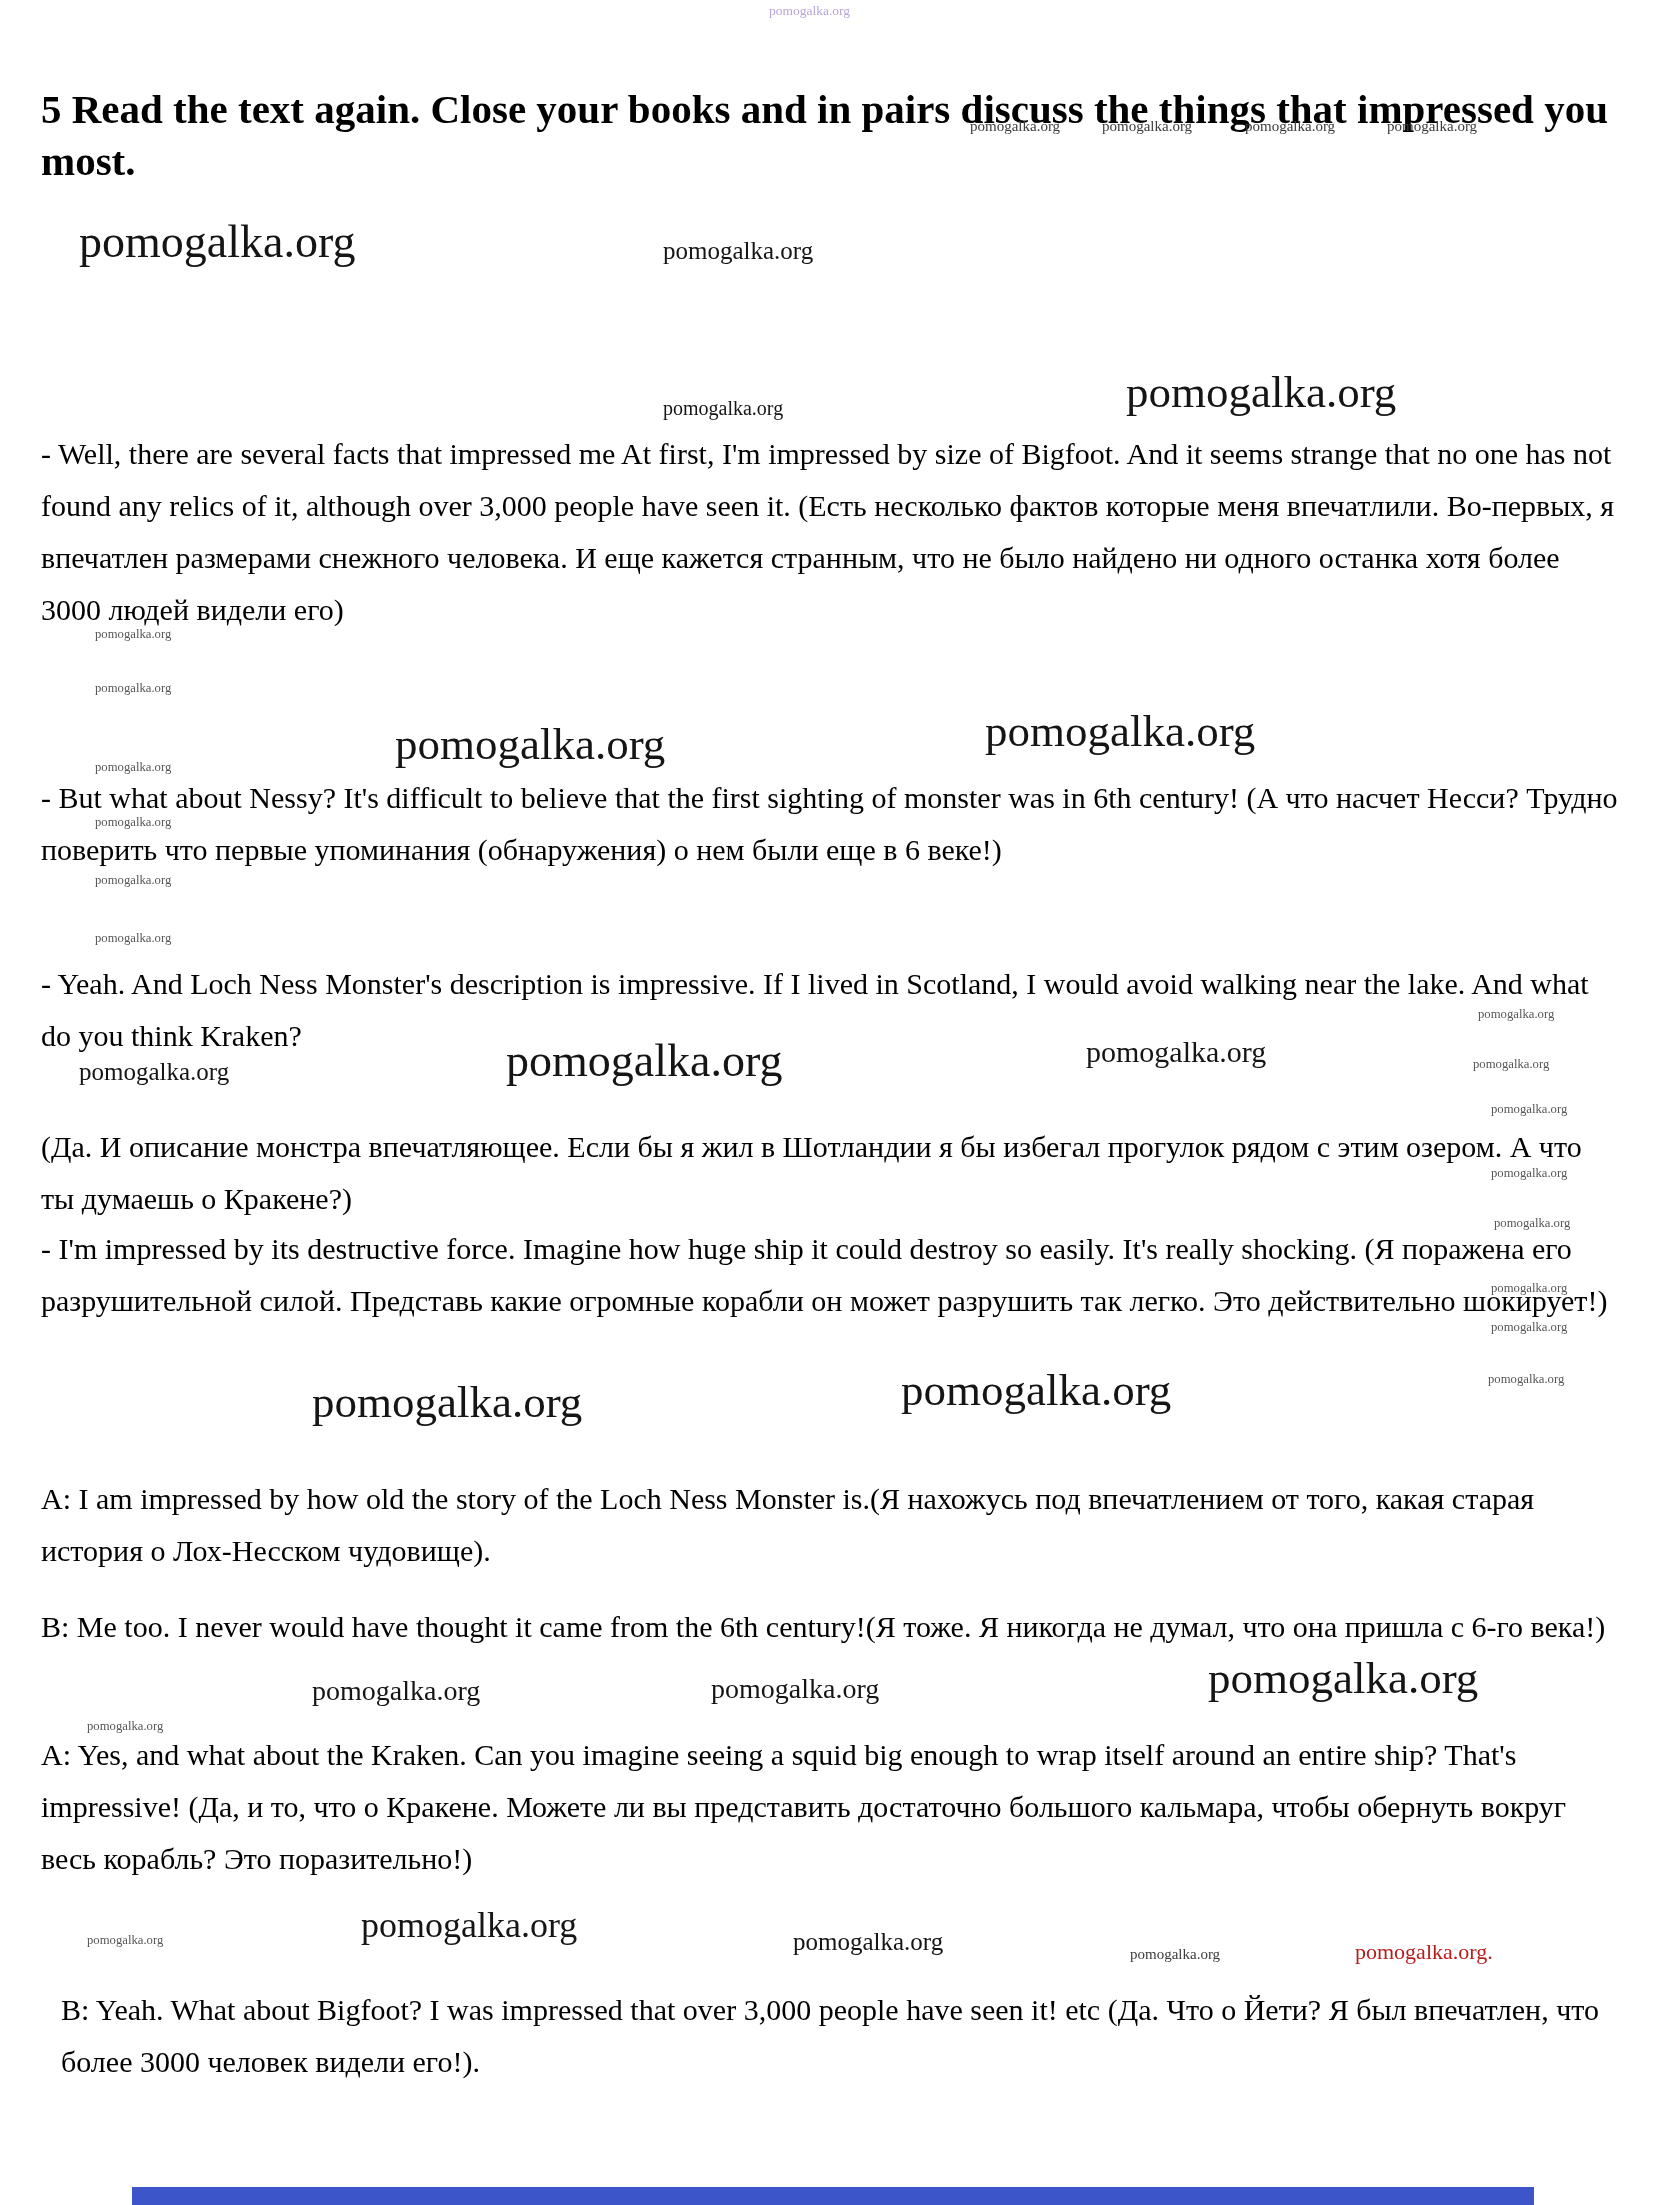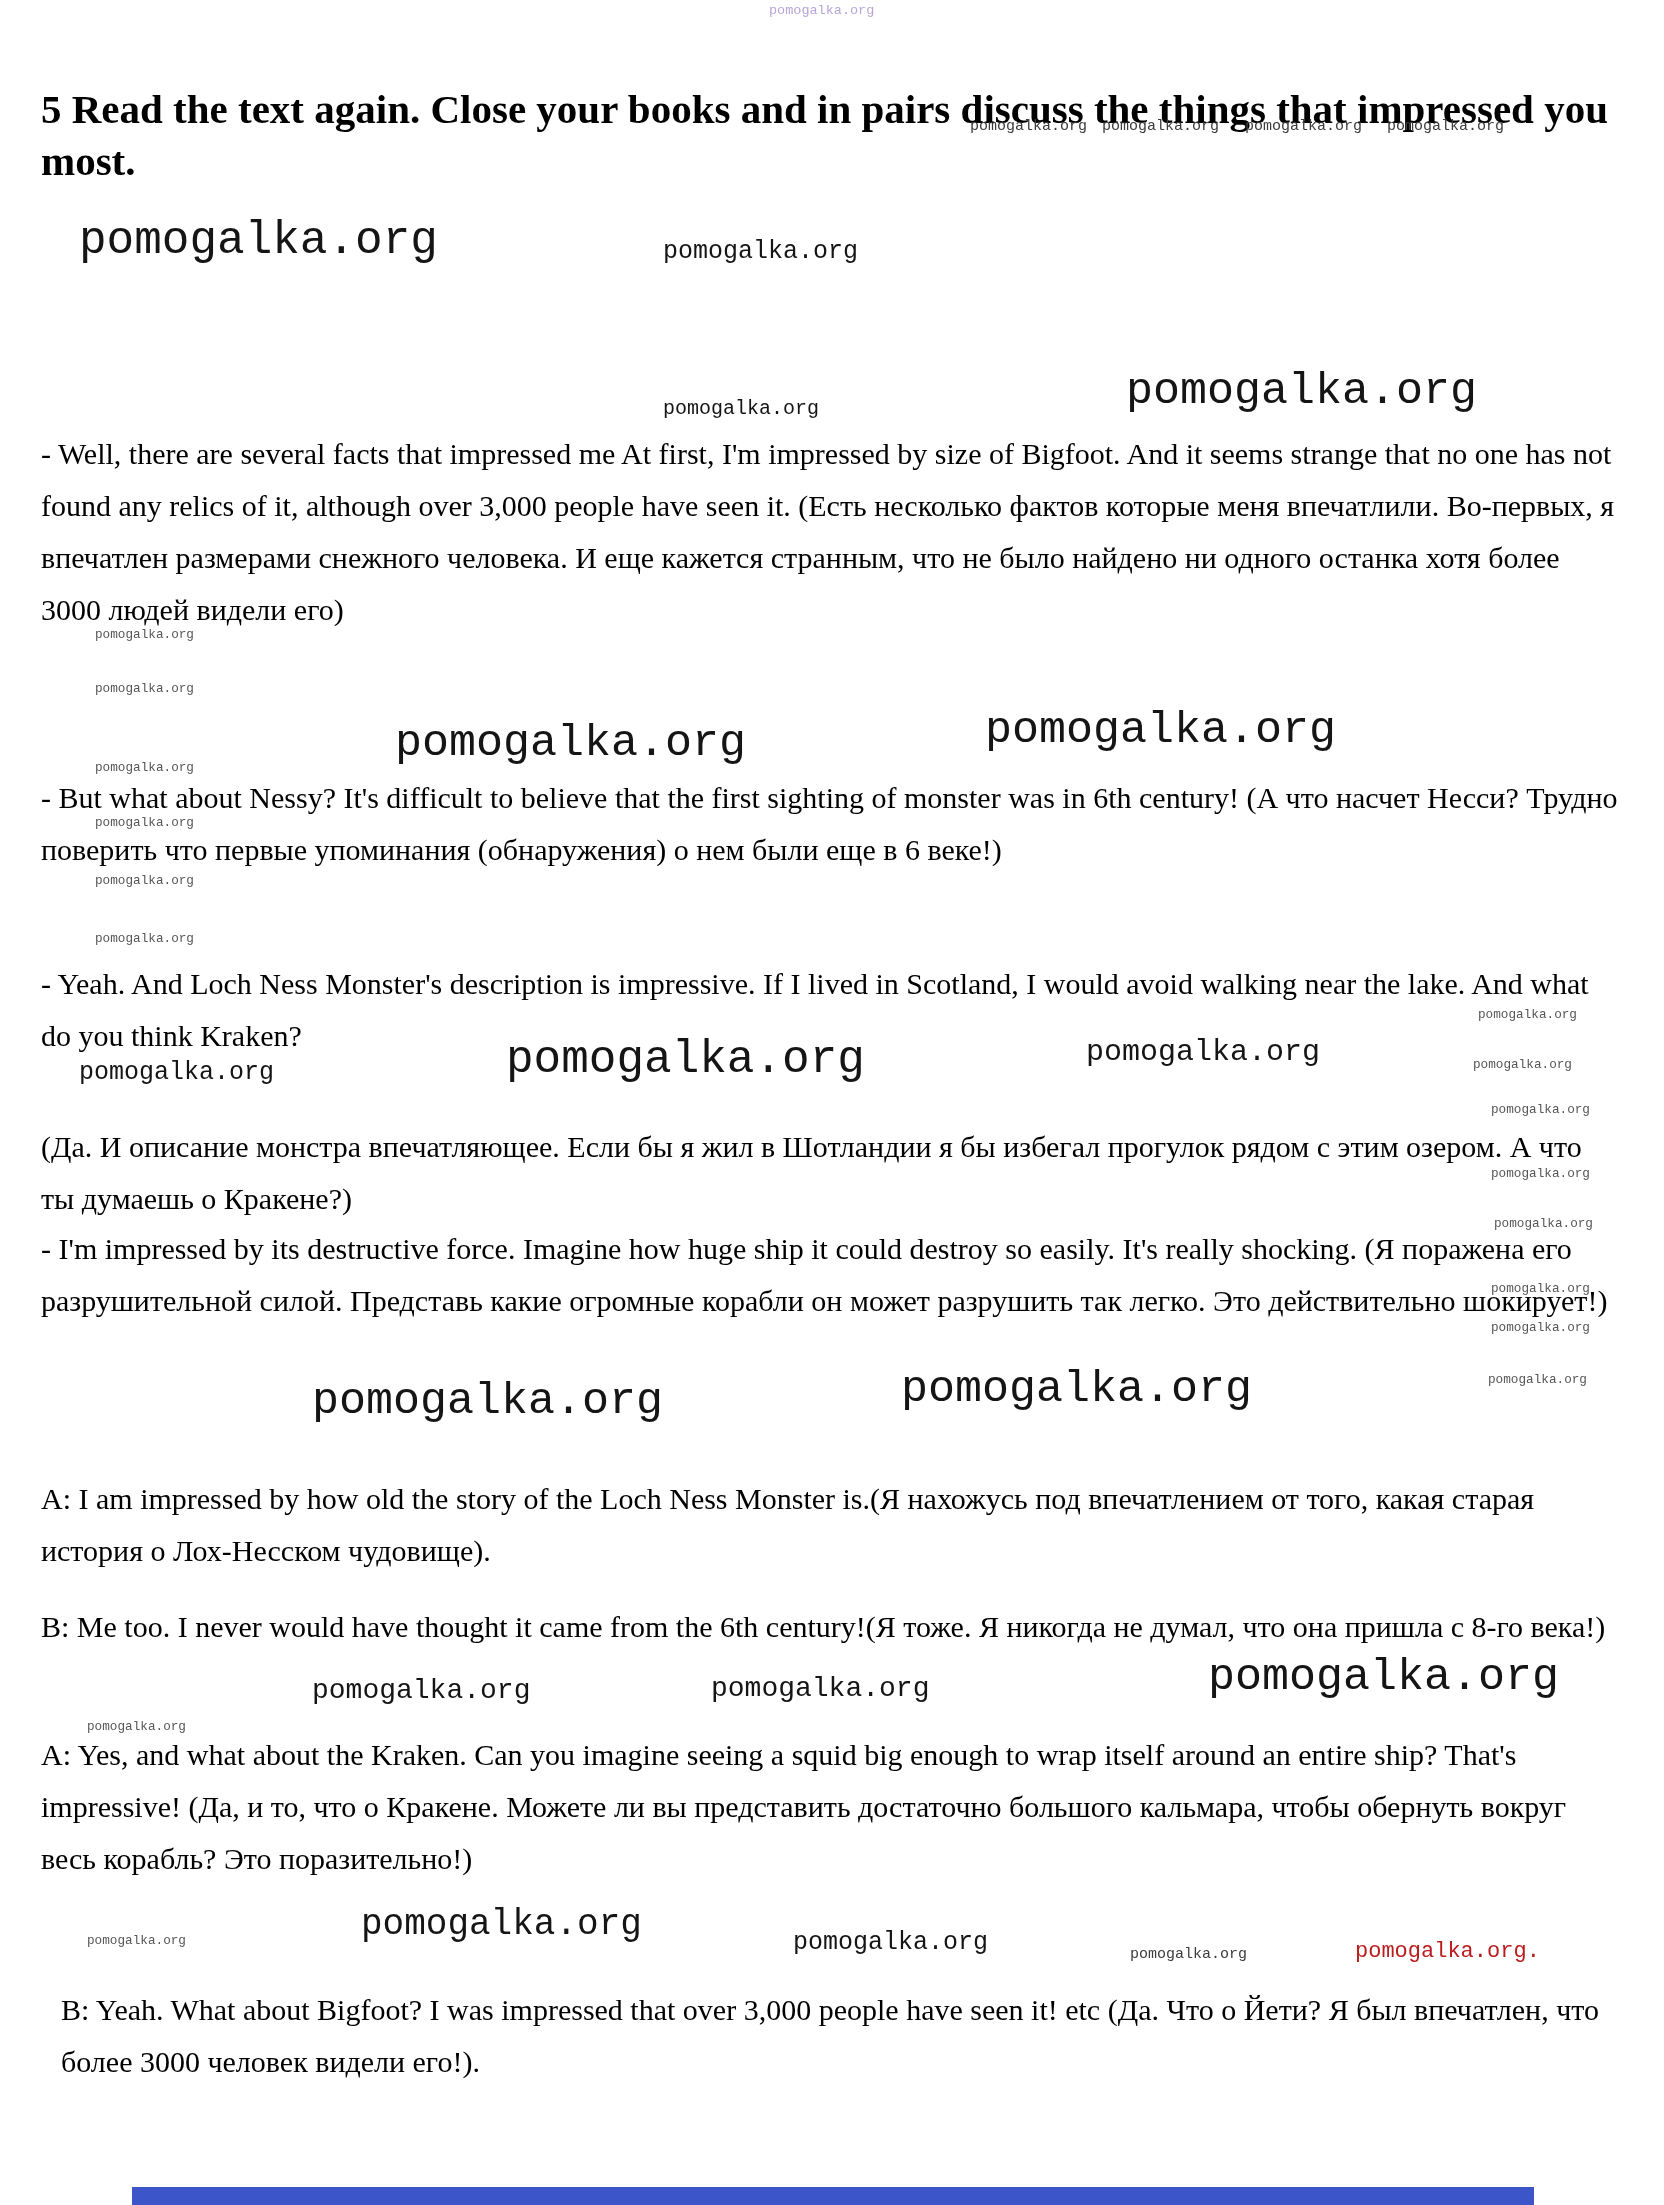--- a/index.html
+++ b/index.html
@@ -21,21 +21,21 @@
     line-height: 52px;
     color: #000000;
   }
   .heading {
     font-weight: bold;
     font-size: 41px;
     line-height: 52px;
   }
   .wm {
     position: absolute;
-    font-family: Liberation Mono, monospace;
+    font-family: Liberation Serif, serif;
     font-weight: 500;
     white-space: nowrap;
     color: #151515;
     z-index: 5;
   }
   .wm-tiny { font-weight: 400; color: #565656; }
   .wm-gray { font-weight: 400; color: #3c3c3c; }
   .footer-bar {
     position: absolute;
     left: 132px;
@@ -97,21 +97,21 @@
   <span class="wm wm-tiny" style="left:1491px;top:1320px;font-size:12.7px;">pomogalka.org</span>
   <span class="wm wm-tiny" style="left:1488px;top:1372px;font-size:12.7px;">pomogalka.org</span>
 
   <p class="para" style="top:1223px;">- I'm impressed by its destructive force. Imagine how huge ship it could destroy so easily. It's really shocking. (Я поражена его разрушительной силой. Представь какие огромные корабли он может разрушить так легко. Это действительно шокирует!)</p>
 
   <span class="wm" style="left:312px;top:1376px;font-size:45px;">pomogalka.org</span>
   <span class="wm" style="left:901px;top:1364px;font-size:45px;">pomogalka.org</span>
 
   <p class="para" style="top:1473px;">A: I am impressed by how old the story of the Loch Ness Monster is.(Я нахожусь под впечатлением от того, какая старая история о Лох-Несском чудовище).</p>
 
-  <p class="para" style="top:1601px;">B: Me too. I never would have thought it came from the 6th century!(Я тоже. Я никогда не думал, что она пришла с 8-го века!)</p>
+  <p class="para" style="top:1601px;">B: Me too. I never would have thought it came from the 6th century!(Я тоже. Я никогда не думал, что она пришла с 6-го века!)</p>
 
   <span class="wm" style="left:1208px;top:1652px;font-size:45px;">pomogalka.org</span>
   <span class="wm" style="left:312px;top:1675px;font-size:28px;">pomogalka.org</span>
   <span class="wm" style="left:711px;top:1673px;font-size:28px;">pomogalka.org</span>
   <span class="wm wm-tiny" style="left:87px;top:1719px;font-size:12.7px;">pomogalka.org</span>
 
   <p class="para" style="top:1729px;">A: Yes, and what about the Kraken. Can you imagine seeing a squid big enough to wrap itself around an entire ship? That's impressive! (Да, и то, что о Кракене. Можете ли вы представить достаточно большого кальмара, чтобы обернуть вокруг весь корабль? Это поразительно!)</p>
 
   <span class="wm" style="left:361px;top:1904px;font-size:36px;">pomogalka.org</span>
   <span class="wm" style="left:793px;top:1928px;font-size:25px;">pomogalka.org</span>

